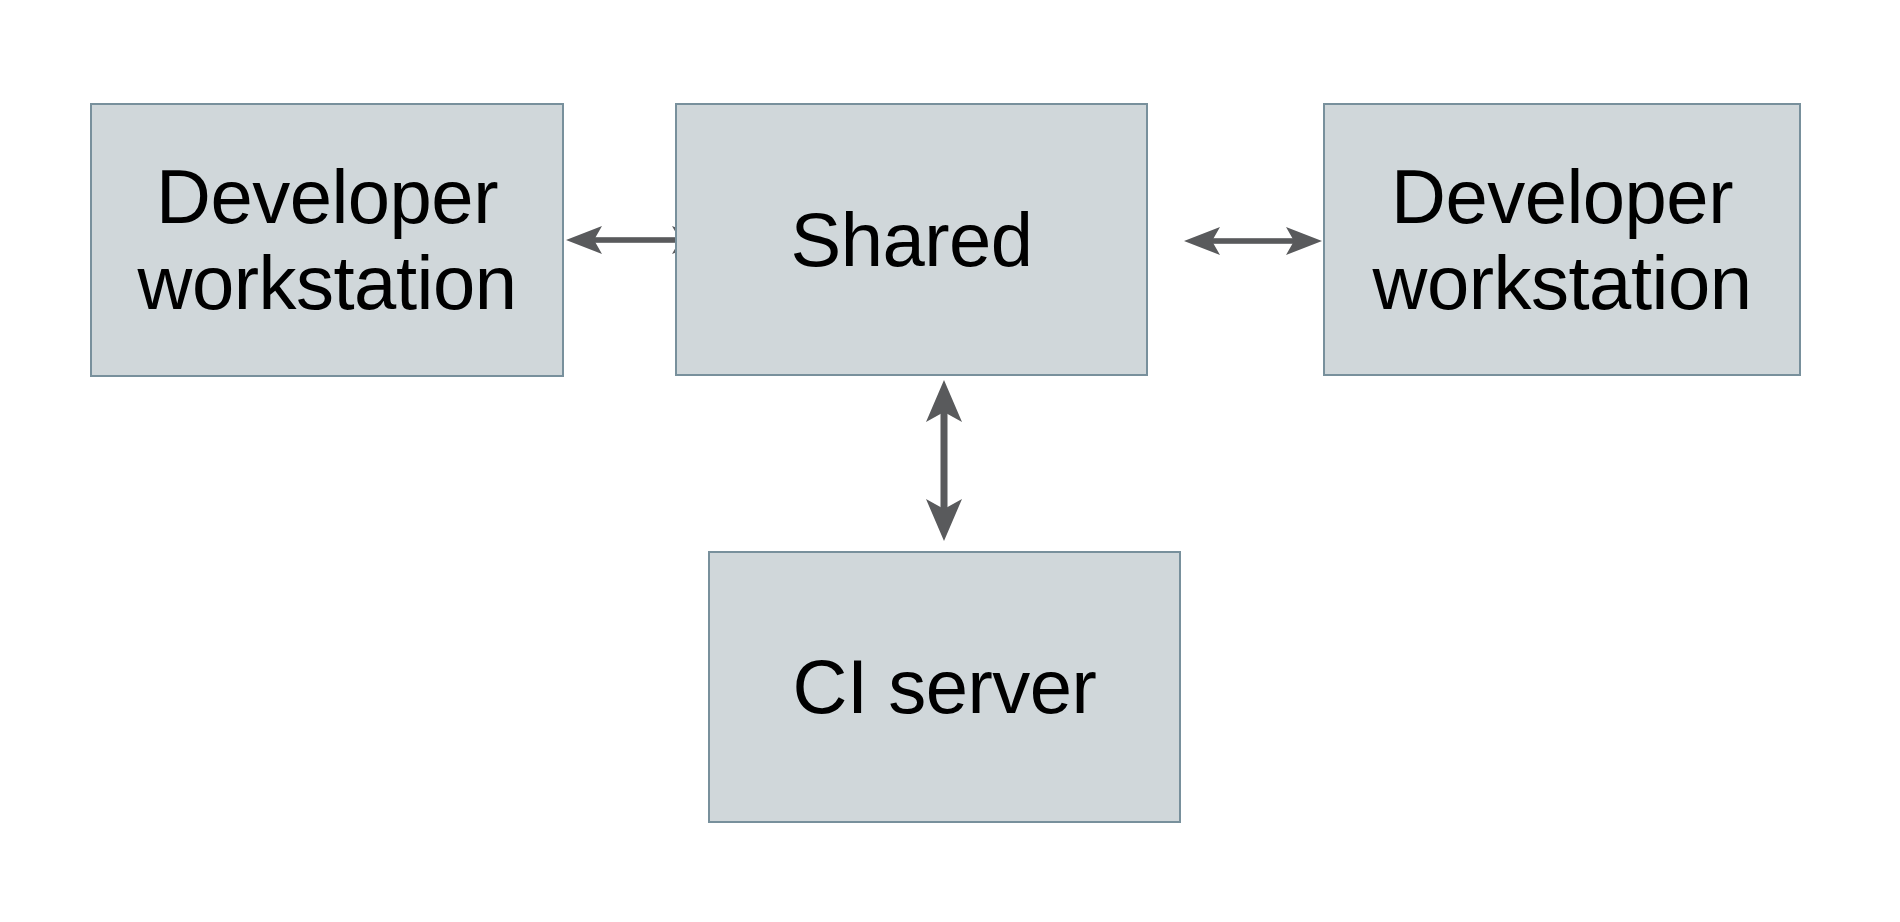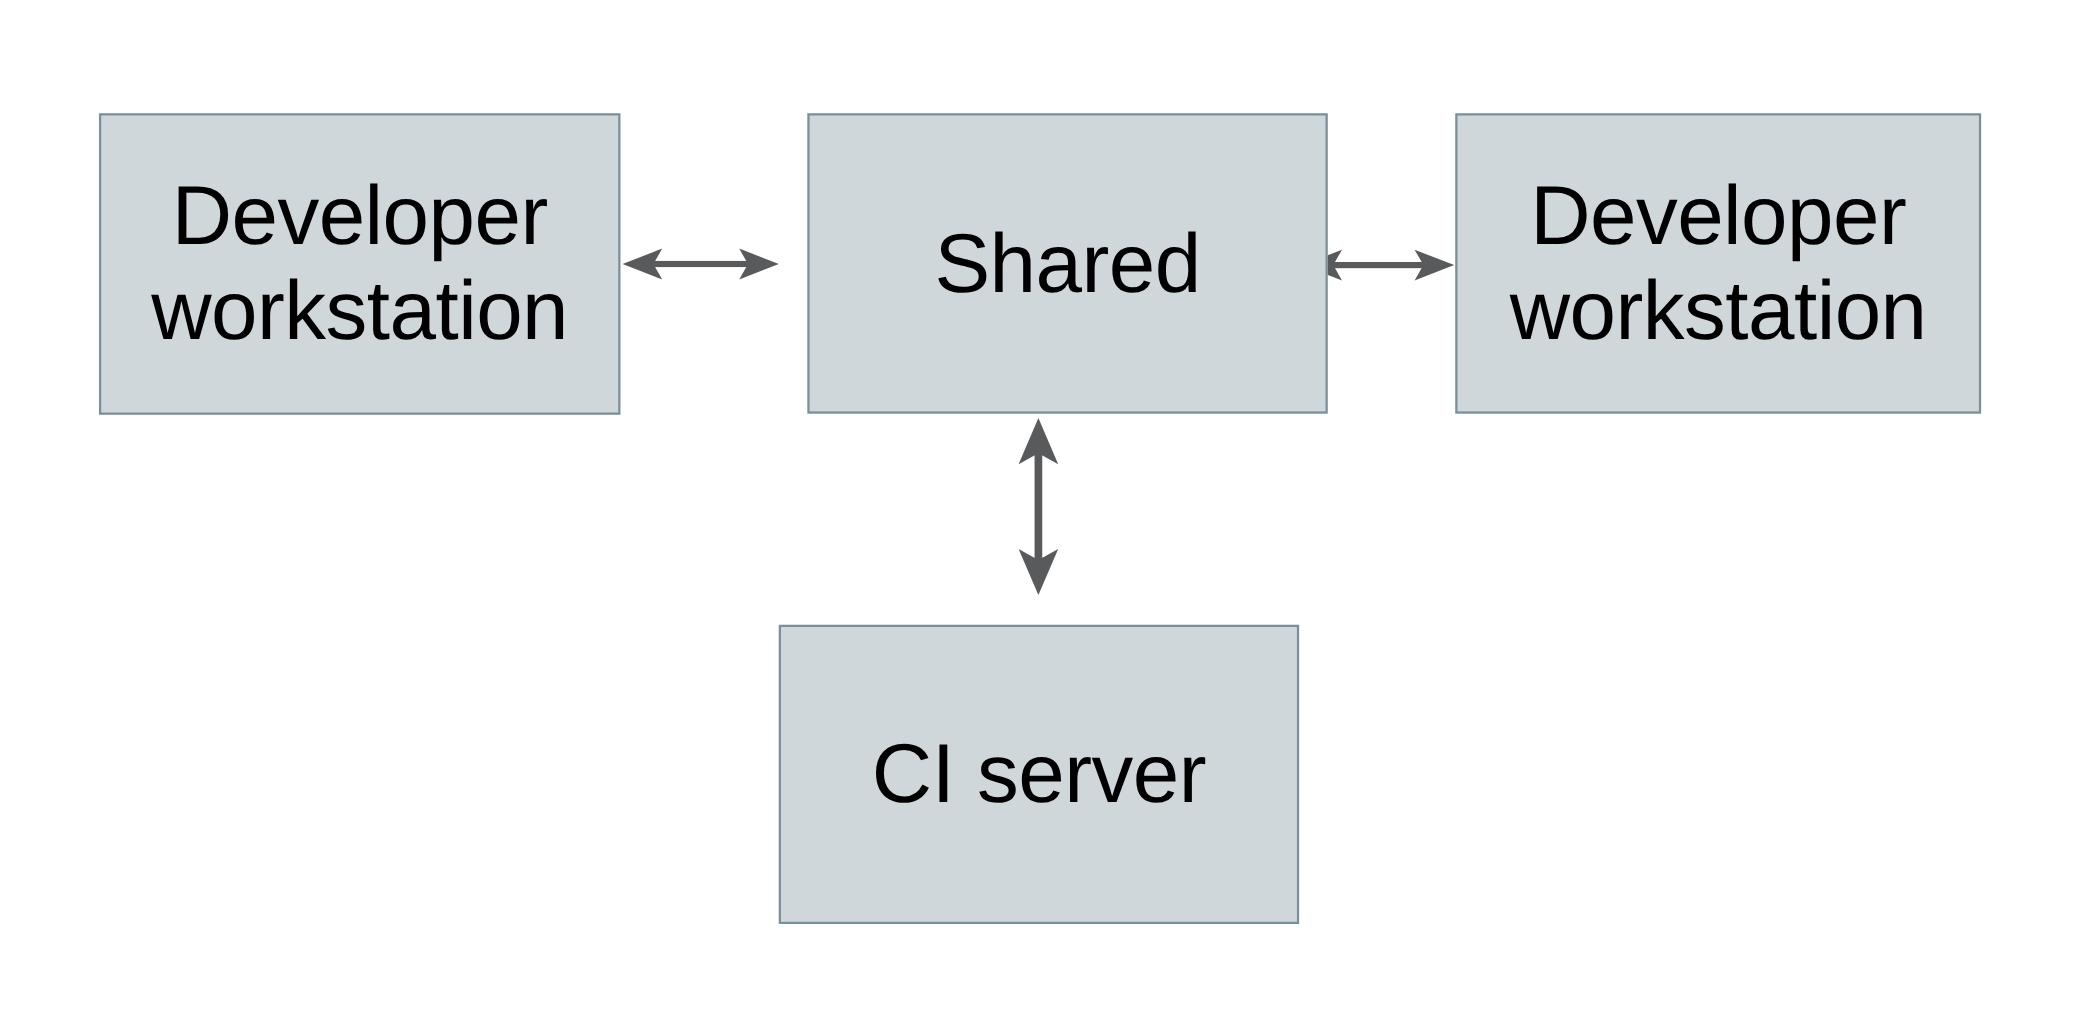--- a/index.html
+++ b/index.html
@@ -35,23 +35,23 @@
     text-align: center;
   }
   .node .label-line {
     font-size: 76px;
     line-height: 86px;
     color: var(--text-color, #000000);
     letter-spacing: -0.5px;
     white-space: nowrap;
   }
   .node-dev-left  { left: 90px;   top: 103px; width: 474px; height: 274px; }
-  .node-cache     { left: 734px;  top: 103px; width: 473px; height: 273px; }
+  .node-cache     { left: 675px;  top: 103px; width: 473px; height: 273px; }
   .node-dev-right { left: 1323px; top: 103px; width: 478px; height: 273px; }
-  .node-ci        { left: 708px;  top: 568px; width: 473px; height: 272px; }
+  .node-ci        { left: 708px;  top: 551px; width: 473px; height: 272px; }
 </style>
 </head>
 <body>
 
 <div class="canvas">
 
   <svg class="arrows" viewBox="0 0 1900 922" xmlns="http://www.w3.org/2000/svg">
 
     <g>
       <polygon points="566,240 602,226 594,240 602,254" fill="#595a5c"></polygon>

